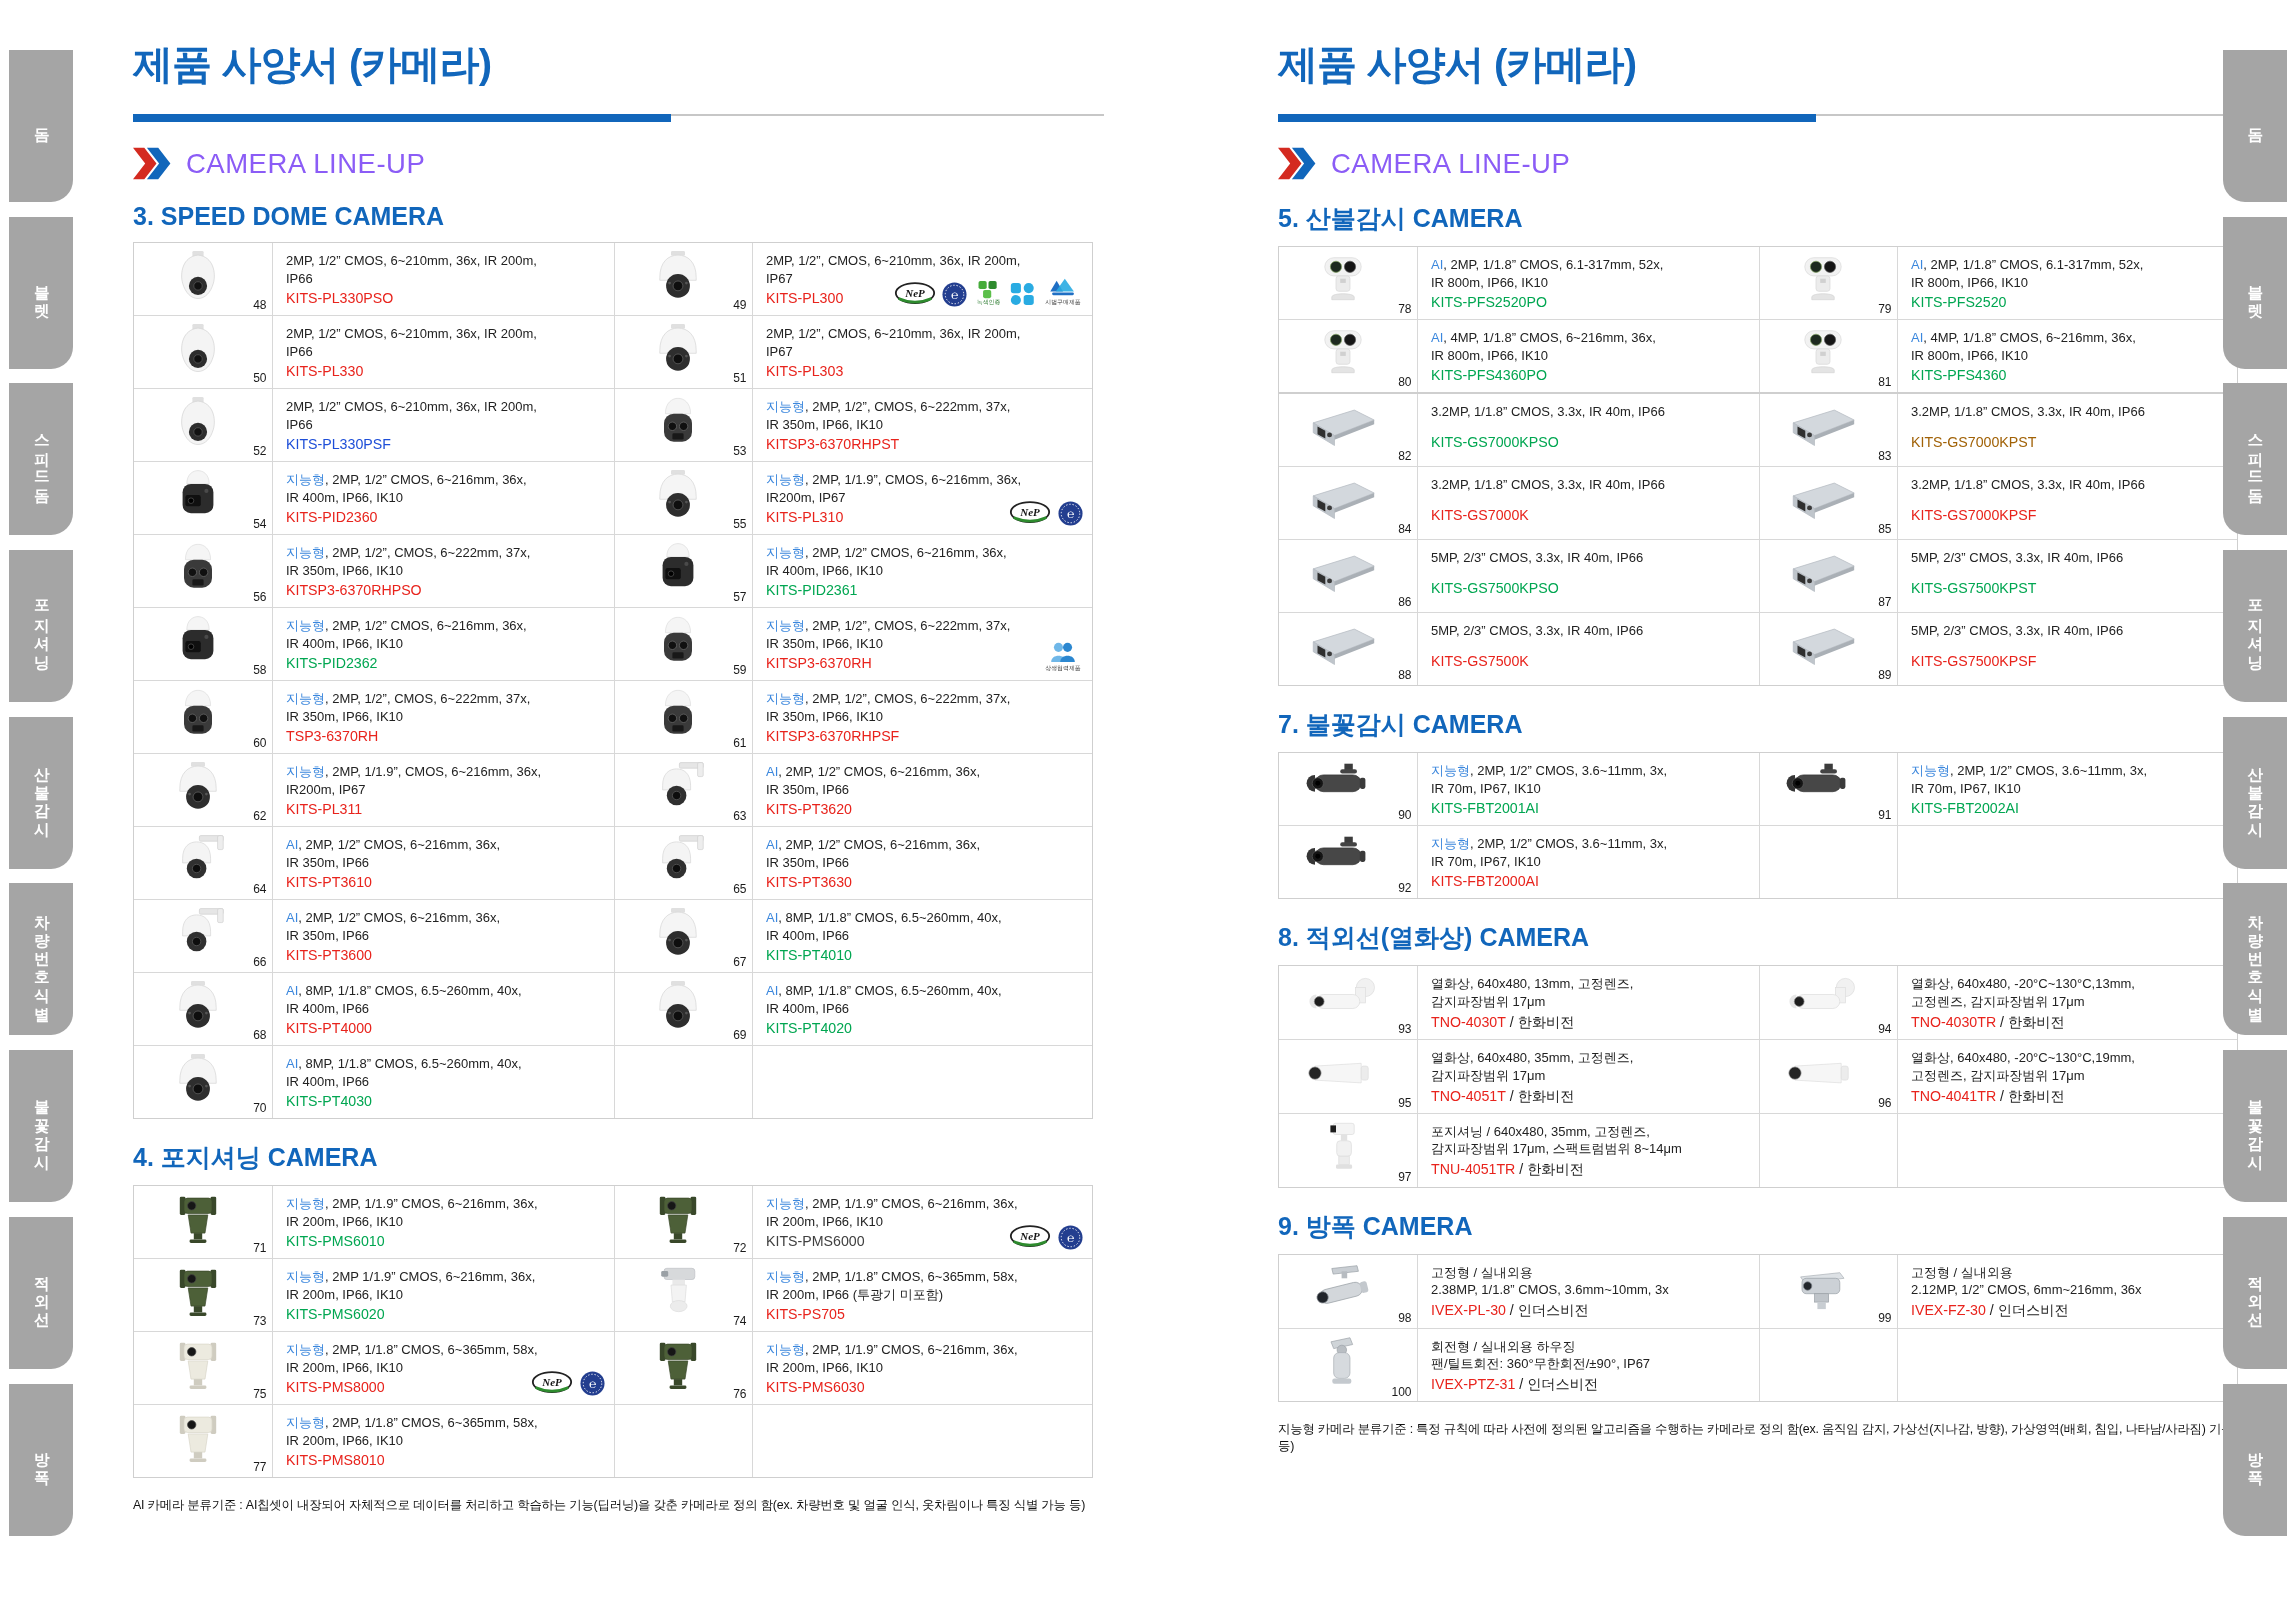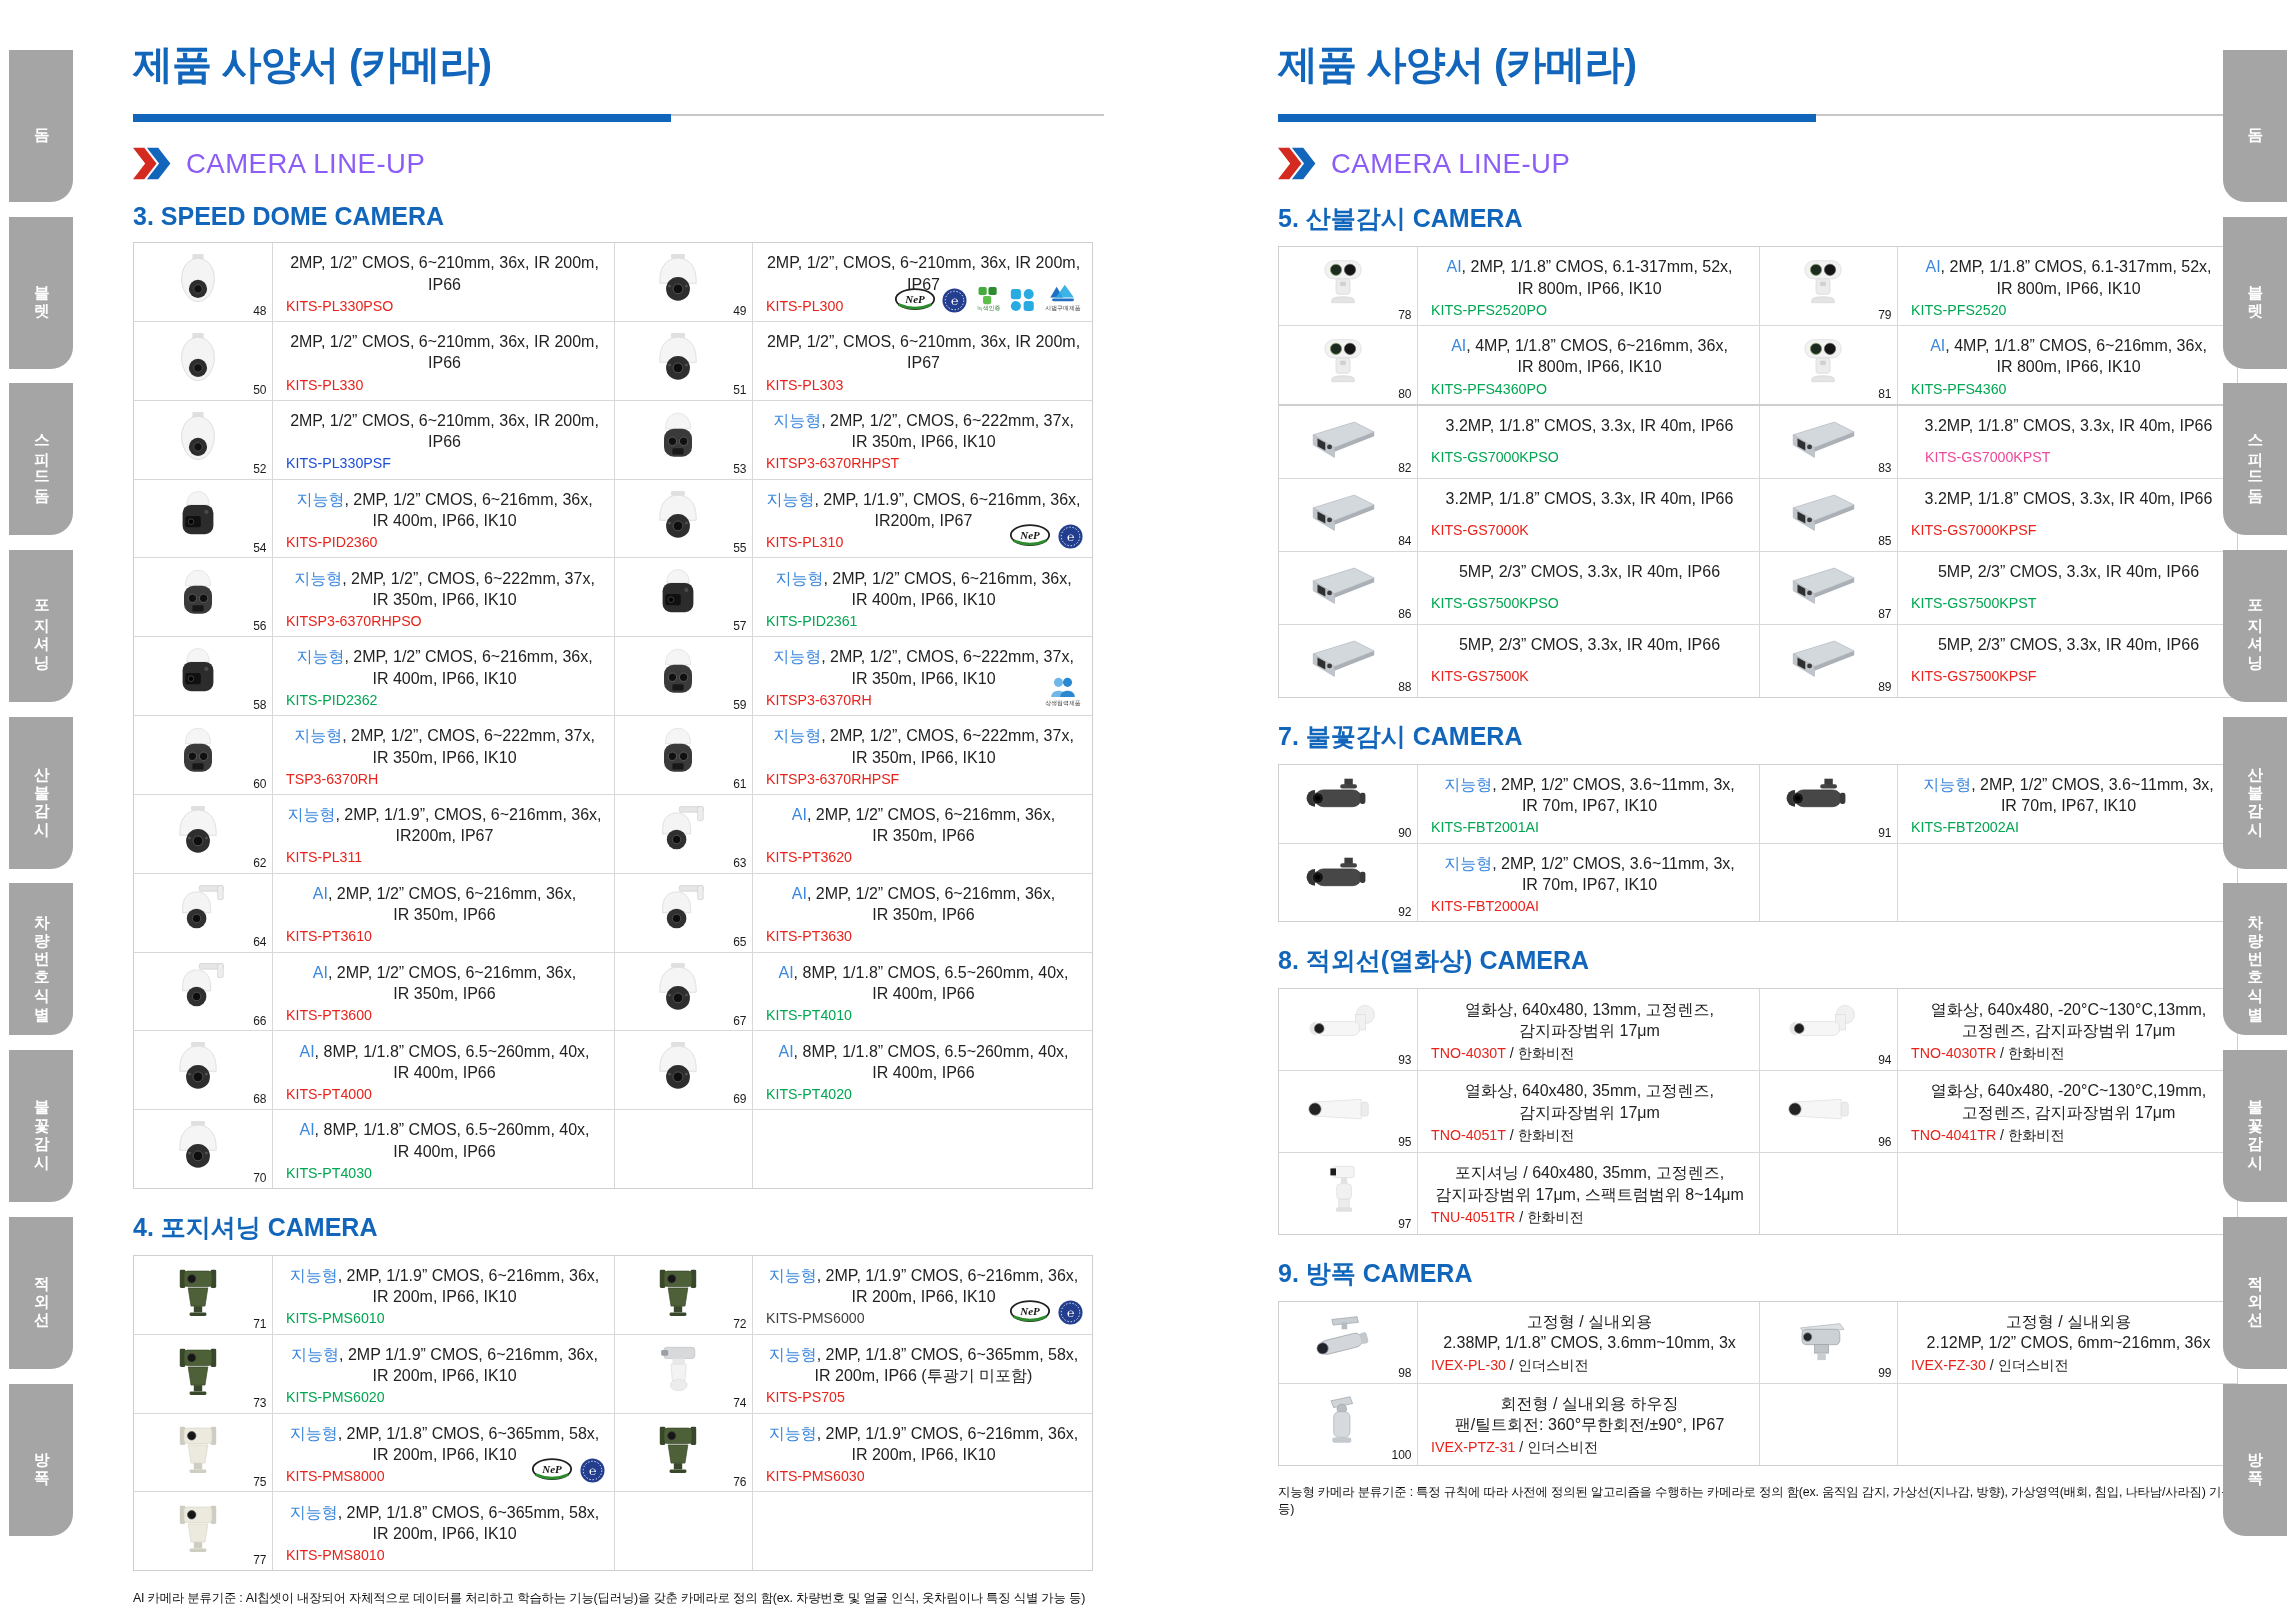--- a/index.html
+++ b/index.html
@@ -31,21 +31,21 @@
 
   .sec-title{color:var(--blue);font-size:25px;font-weight:bold;margin:22px 0 11px 0;}
   .ptable{border:0.9px solid #cfcfcf;background:#fff;}
   .prow{display:grid;grid-template-columns:138px 342px 138px 1fr;border-top:0.9px solid var(--bdr);}
   .prow:first-child{border-top:none;}
   .prow > div{position:relative;min-height:72px;border-left:0.9px solid var(--bdr);}
   .prow > div:first-child{border-left:none;}
   .imgcell{display:flex;align-items:center;justify-content:center;padding:3.7px 16.5px 3.7px 5.5px;}
   .speccell{padding:9.2px 11px 7.3px 13px;}
   .rownum{position:absolute;right:5.5px;bottom:2.8px;font-size:12px;color:#1a1a1a;}
-  .spec{font-size:16px;color:var(--txt);line-height:1.33;text-align:center;}
+  .spec{font-size:13px;color:var(--txt);line-height:1.33;}
   .kw{color:var(--kw);}
   .model{font-size:14.2px;margin-top:2.8px;font-weight:500;}
   .suffix{color:var(--txt);font-weight:400;}
   .badges{position:absolute;right:9.2px;bottom:5.5px;display:flex;gap:6.4px;align-items:flex-end;}
   .footnote{margin-top:18.4px;font-size:12.4px;color:#111;letter-spacing:-0.2px;}
 </style>
 </head>
 <body>
 
 <div class="canvas">
@@ -747,21 +747,21 @@
                     <path d="M18 28 L76 10 L104 24 L48 46 Z" fill="#d3d8dd" stroke="#b4bac0"></path>
                     <path d="M18 28 L48 46 L48 60 L18 42 Z" fill="#bfc5cb" stroke="#b4bac0"></path>
                     <path d="M48 46 L104 24 L104 30 L48 52 Z" fill="#aab0b6"></path>
                     <path d="M24 33 L35 39 L35 50 L24 44 Z" fill="#2f2f2f"></path>
                     <circle cx="41" cy="45" r="3.5" fill="#3a3a3a"></circle>
                   </svg></span>
                 <span class="rownum">83</span>
               </div>
               <div class="speccell">
                 <div class="spec">3.2MP, 1/1.8” CMOS, 3.3x, IR 40m, IP66</div>
-                <div class="model" style="margin-top: 13px;"><span style="color: #ec4899; margin-left: 14px;">KITS-GS7000KPST</span></div>
+                <div class="model" style="margin-top: 13px;"><span style="color: #a16207;">KITS-GS7000KPST</span></div>
               </div>
             </div>
             <div class="prow">
               <div class="imgcell">
                 <span><svg width="88" height="51" viewBox="0 0 120 72">
                     <path d="M18 28 L76 10 L104 24 L48 46 Z" fill="#d3d8dd" stroke="#b4bac0"></path>
                     <path d="M18 28 L48 46 L48 60 L18 42 Z" fill="#bfc5cb" stroke="#b4bac0"></path>
                     <path d="M48 46 L104 24 L104 30 L48 52 Z" fill="#aab0b6"></path>
                     <path d="M24 33 L35 39 L35 50 L24 44 Z" fill="#2f2f2f"></path>
                     <circle cx="41" cy="45" r="3.5" fill="#3a3a3a"></circle>

